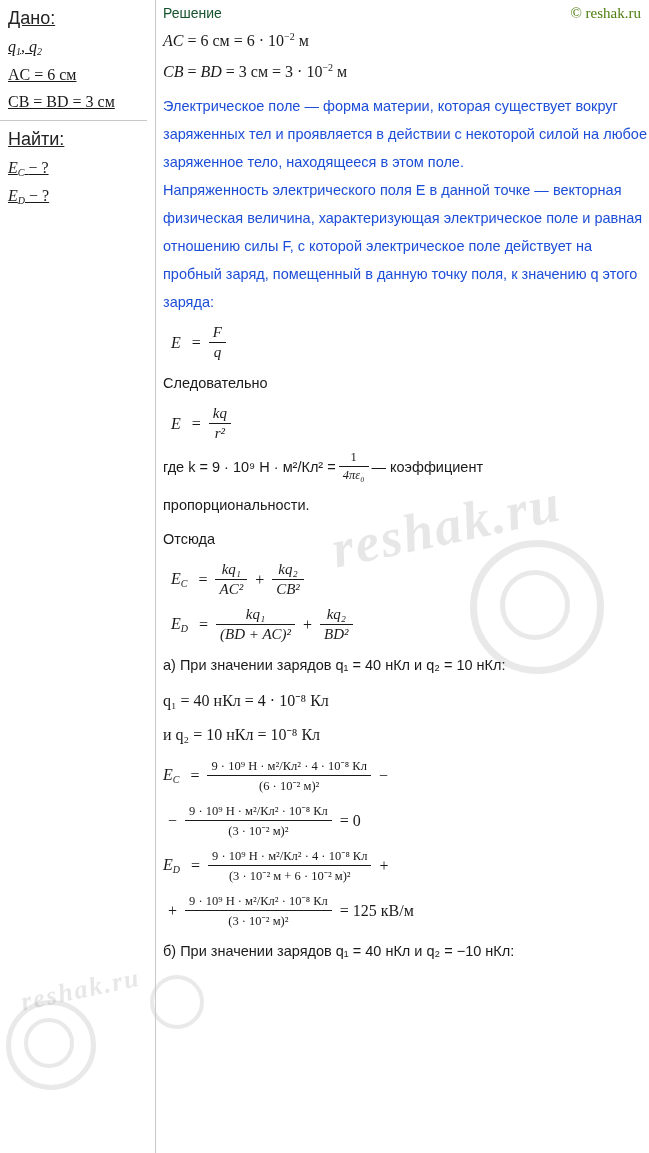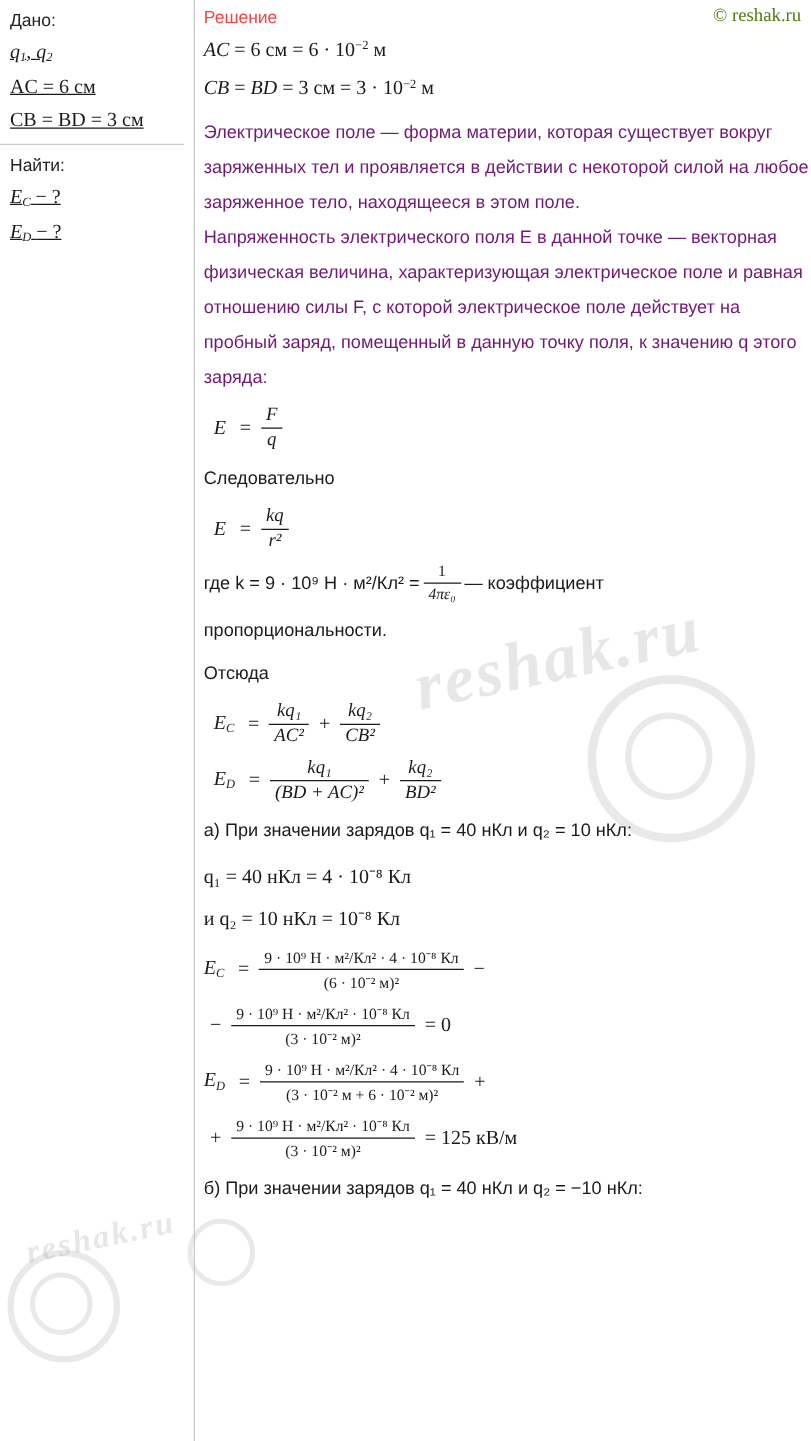--- a/index.html
+++ b/index.html
@@ -85,23 +85,24 @@
     height: 1153px;
     background: #c9c9c9;
   }
   .divider-h {
     width: 147px;
     height: 1px;
     background: #c9c9c9;
     margin: 8px 0 8px -8px;
   }
   .lbl {
-    font-size: 14px;
+    font-size: 18px;
     color: #222;
     margin: 2px 0 6px 0;
+    text-decoration: underline;
   }
   .mline {
     font-family: "Liberation Serif", serif;
     font-size: 16px;
     margin: 9px 0;
     white-space: nowrap;
     text-decoration: underline;
   }
   .it { font-style: italic; }
   .sub { font-size: 10px; vertical-align: -0.28em; font-style: italic;}
@@ -112,26 +113,26 @@
     position: absolute;
     left: 163px;
     top: 0;
     width: 486px;
     padding-top: 5px;
     box-sizing: border-box;
   }
   .head {
     font-size: 14px;
     margin-bottom: 8px;
-    color: #ef4444;
+    color: #14532d;
   }
   .para {
     font-size: 14.5px;
     line-height: 28px;
-    color: #701a75;
+    color: #1d4ed8;
     margin: 0;
   }
   .eqline {
     font-family: "Liberation Serif", serif;
     font-size: 16px;
     margin: 10px 0 12px 0;
     white-space: nowrap;
   }
   .sect {
     font-size: 14.5px;

